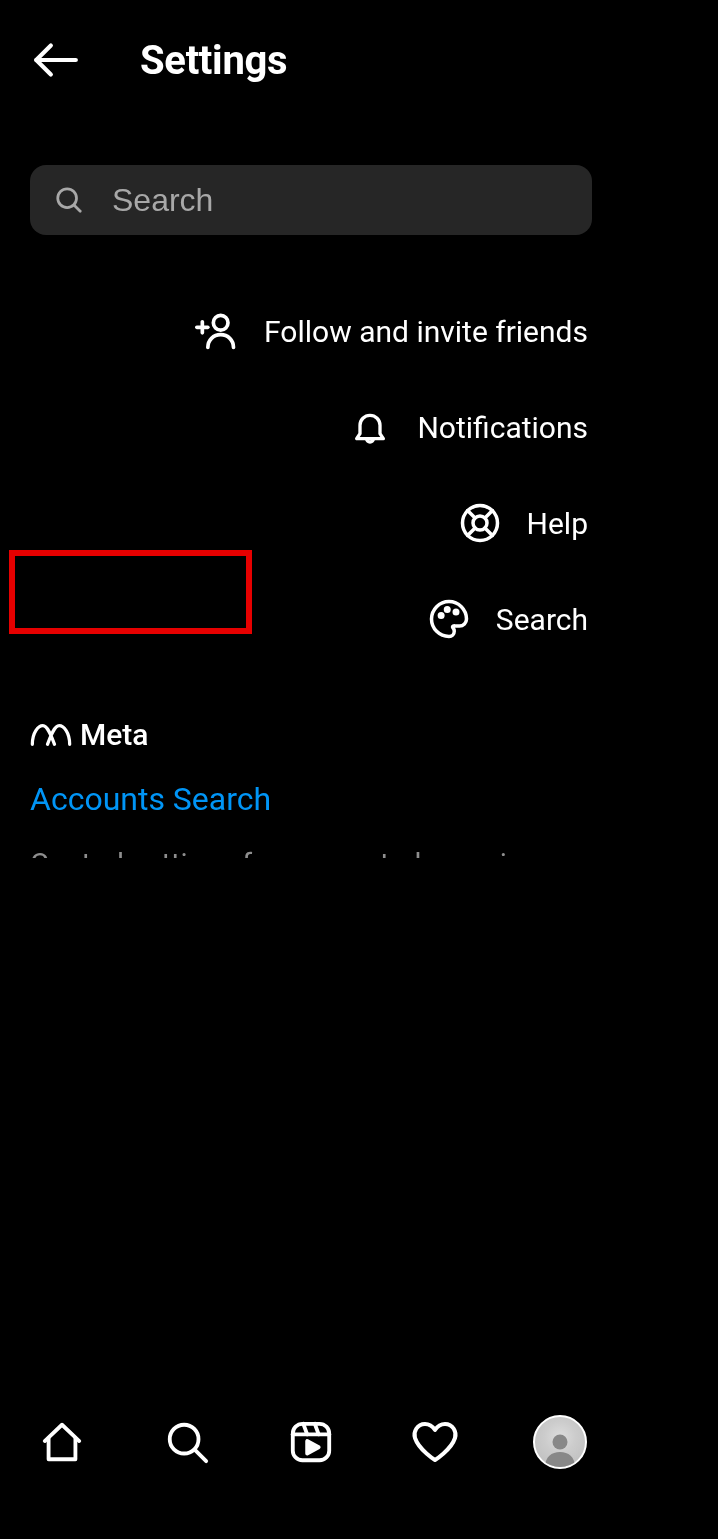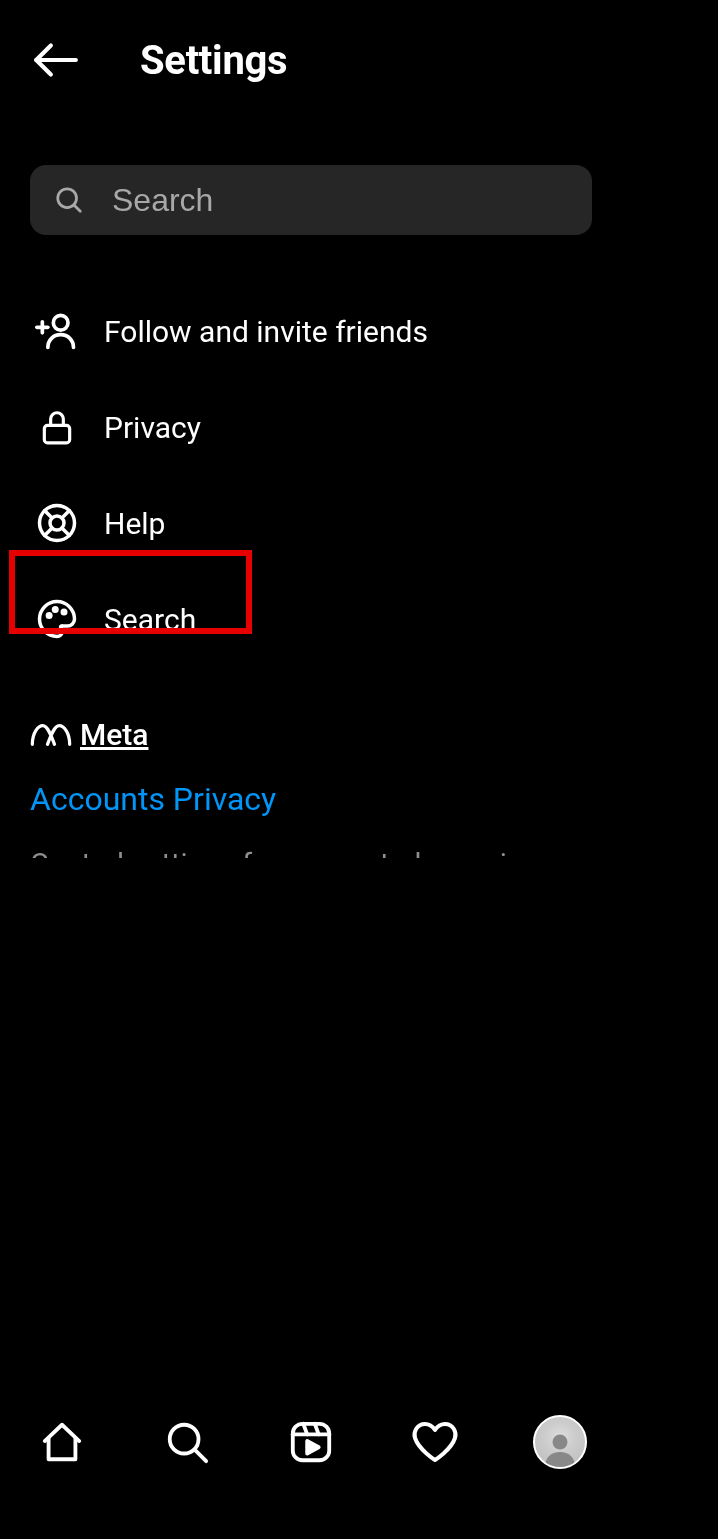--- a/index.html
+++ b/index.html
@@ -6,27 +6,27 @@
   html, body { width: 718px; height: 1539px; background: #000; font-family: -apple-system, BlinkMacSystemFont, "Segoe UI", Roboto, Helvetica, Arial, sans-serif; color: #fff; overflow: hidden; }
   .app { width: 622px; height: 1539px; display: flex; flex-direction: column; background: #000; position: relative; }
   .header { display: flex; align-items: center; padding: 35px 30px 40px 30px; gap: 60px; }
   .back { width: 50px; height: 50px; display: flex; align-items: center; justify-content: center; cursor: pointer; }
   .title { font-size: 40px; font-weight: 700; letter-spacing: -0.3px; }
   .search-wrap { padding: 12px 30px 30px 30px; margin-top: 28px; }
   .search { display: flex; align-items: center; background: #262626; border-radius: 16px; height: 70px; padding: 0 24px; gap: 28px; }
   .search input { flex: 1; background: transparent; border: none; outline: none; color: #a8a8a8; font-size: 32px; }
   .search input::placeholder { color: #a8a8a8; }
   .list { padding: 18px 10px 0 10px; }
-  .item { display: flex; align-items: center; gap: 24px; height: 96px; padding: 0 24px; cursor: pointer; border-radius: 8px; position: relative; }
+  .item { display: flex; align-items: center; gap: 24px; height: 96px; padding: 0 24px; cursor: pointer; border-radius: 8px; position: relative; justify-content: flex-end; }
   .icon-slot { width: 46px; display: flex; align-items: center; justify-content: center; }
   .item .label { font-size: 30px; font-weight: 400; }
   .highlight { position: absolute; border: 6px solid #e60000; pointer-events: none; }
   .meta-section { padding: 50px 30px 0 30px; }
   .meta-brand { display: flex; align-items: center; gap: 8px; }
-  .meta-text { font-size: 30px; font-weight: 500; text-decoration: underline; }
+  .meta-text { font-size: 30px; font-weight: 500; }
   .accounts-link { color: #0095f6; font-size: 32px; padding-top: 28px; display: inline-block; }
   .desc { color: #8e8e8e; font-size: 29px; padding-top: 28px; line-height: 1.3; max-height: 40px; overflow: hidden; }
   .bottom-nav { position: absolute; left: 0; right: 0; bottom: 52px; height: 90px; display: flex; justify-content: space-around; align-items: center; background: #000; }
   .nav-btn { width: 70px; height: 70px; display: flex; align-items: center; justify-content: center; cursor: pointer; }
   .avatar { width: 54px; height: 54px; border-radius: 50%; background: radial-gradient(circle at 50% 40%, #ddd 0%, #ccc 40%, #bbb 100%); border: 2px solid #fff; display: flex; align-items: flex-end; justify-content: center; overflow: hidden; }
   svg { display: block; }
 </style>
 </head>
 <body>
 <div class="app">
@@ -58,30 +58,30 @@
         <svg width="44" height="44" viewBox="0 0 24 24" fill="none" stroke="#fff" stroke-width="2" stroke-linecap="round" stroke-linejoin="round">
             <circle cx="14" cy="7.5" r="4"></circle>
             <path d="M7 21c0-4 3-7 7-7s7 3 7 7"></path>
             <line x1="1" y1="10" x2="7" y2="10"></line>
             <line x1="4" y1="7" x2="4" y2="13"></line>
           </svg>
       </div>
       <div class="label">Follow and invite friends</div>
     </div>
 
-
     <div class="item">
       <div class="icon-slot">
-        <svg width="38" height="38" viewBox="0 0 24 24" fill="none" stroke="#fff" stroke-width="2" stroke-linecap="round" stroke-linejoin="round">
-            <rect x="4" y="11" width="16" height="11" rx="2"></rect>
-            <path d="M8 11V7a4 4 0 0 1 8 0v4"></path>
+        <svg width="40" height="40" viewBox="0 0 24 24" fill="none" stroke="#fff" stroke-width="2" stroke-linecap="round" stroke-linejoin="round">
+            <path d="M18 16v-5a6 6 0 1 0-12 0v5l-2 3h16z"></path>
+            <path d="M10 19a2 2 0 0 0 4 0"></path>
           </svg>
       </div>
-      <div class="label">Privacy</div>
+      <div class="label">Notifications</div>
     </div>
+
 
 
 
 
     <div class="item">
       <div class="icon-slot">
         <svg width="42" height="42" viewBox="0 0 24 24" fill="none" stroke="#fff" stroke-width="2" stroke-linecap="round" stroke-linejoin="round">
             <circle cx="12" cy="12" r="10"></circle>
             <circle cx="12" cy="12" r="4"></circle>
             <line x1="4.9" y1="4.9" x2="9.2" y2="9.2"></line>
@@ -108,21 +108,21 @@
 
   </div>
 
   <div class="meta-section">
     <div class="meta-brand">
       <svg width="42" height="28" viewBox="0 0 36 24" fill="none" stroke="#fff" stroke-width="2.8" stroke-linecap="round">
           <path d="M2 20C2 10 7 4 11 4c4 0 7 8 10 16M34 20c0-10-5-16-9-16-4 0-7 8-10 16"></path>
         </svg>
       <span class="meta-text">Meta</span>
     </div>
-    <a class="accounts-link">Accounts Privacy</a>
+    <a class="accounts-link">Accounts Search</a>
     <div class="desc">Control settings for connected experiences across</div>
   </div>
 
   <div class="highlight" style="left:9px; top:550px; width:243px; height:84px;"></div>
 
   <div class="bottom-nav">
     <div class="nav-btn">
       <svg width="46" height="46" viewBox="0 0 24 24" fill="none" stroke="#fff" stroke-width="2" stroke-linecap="round" stroke-linejoin="round">
           <path d="M3 11.5L12 3l9 8.5"></path>
           <path d="M5 10v11h14V10"></path>

